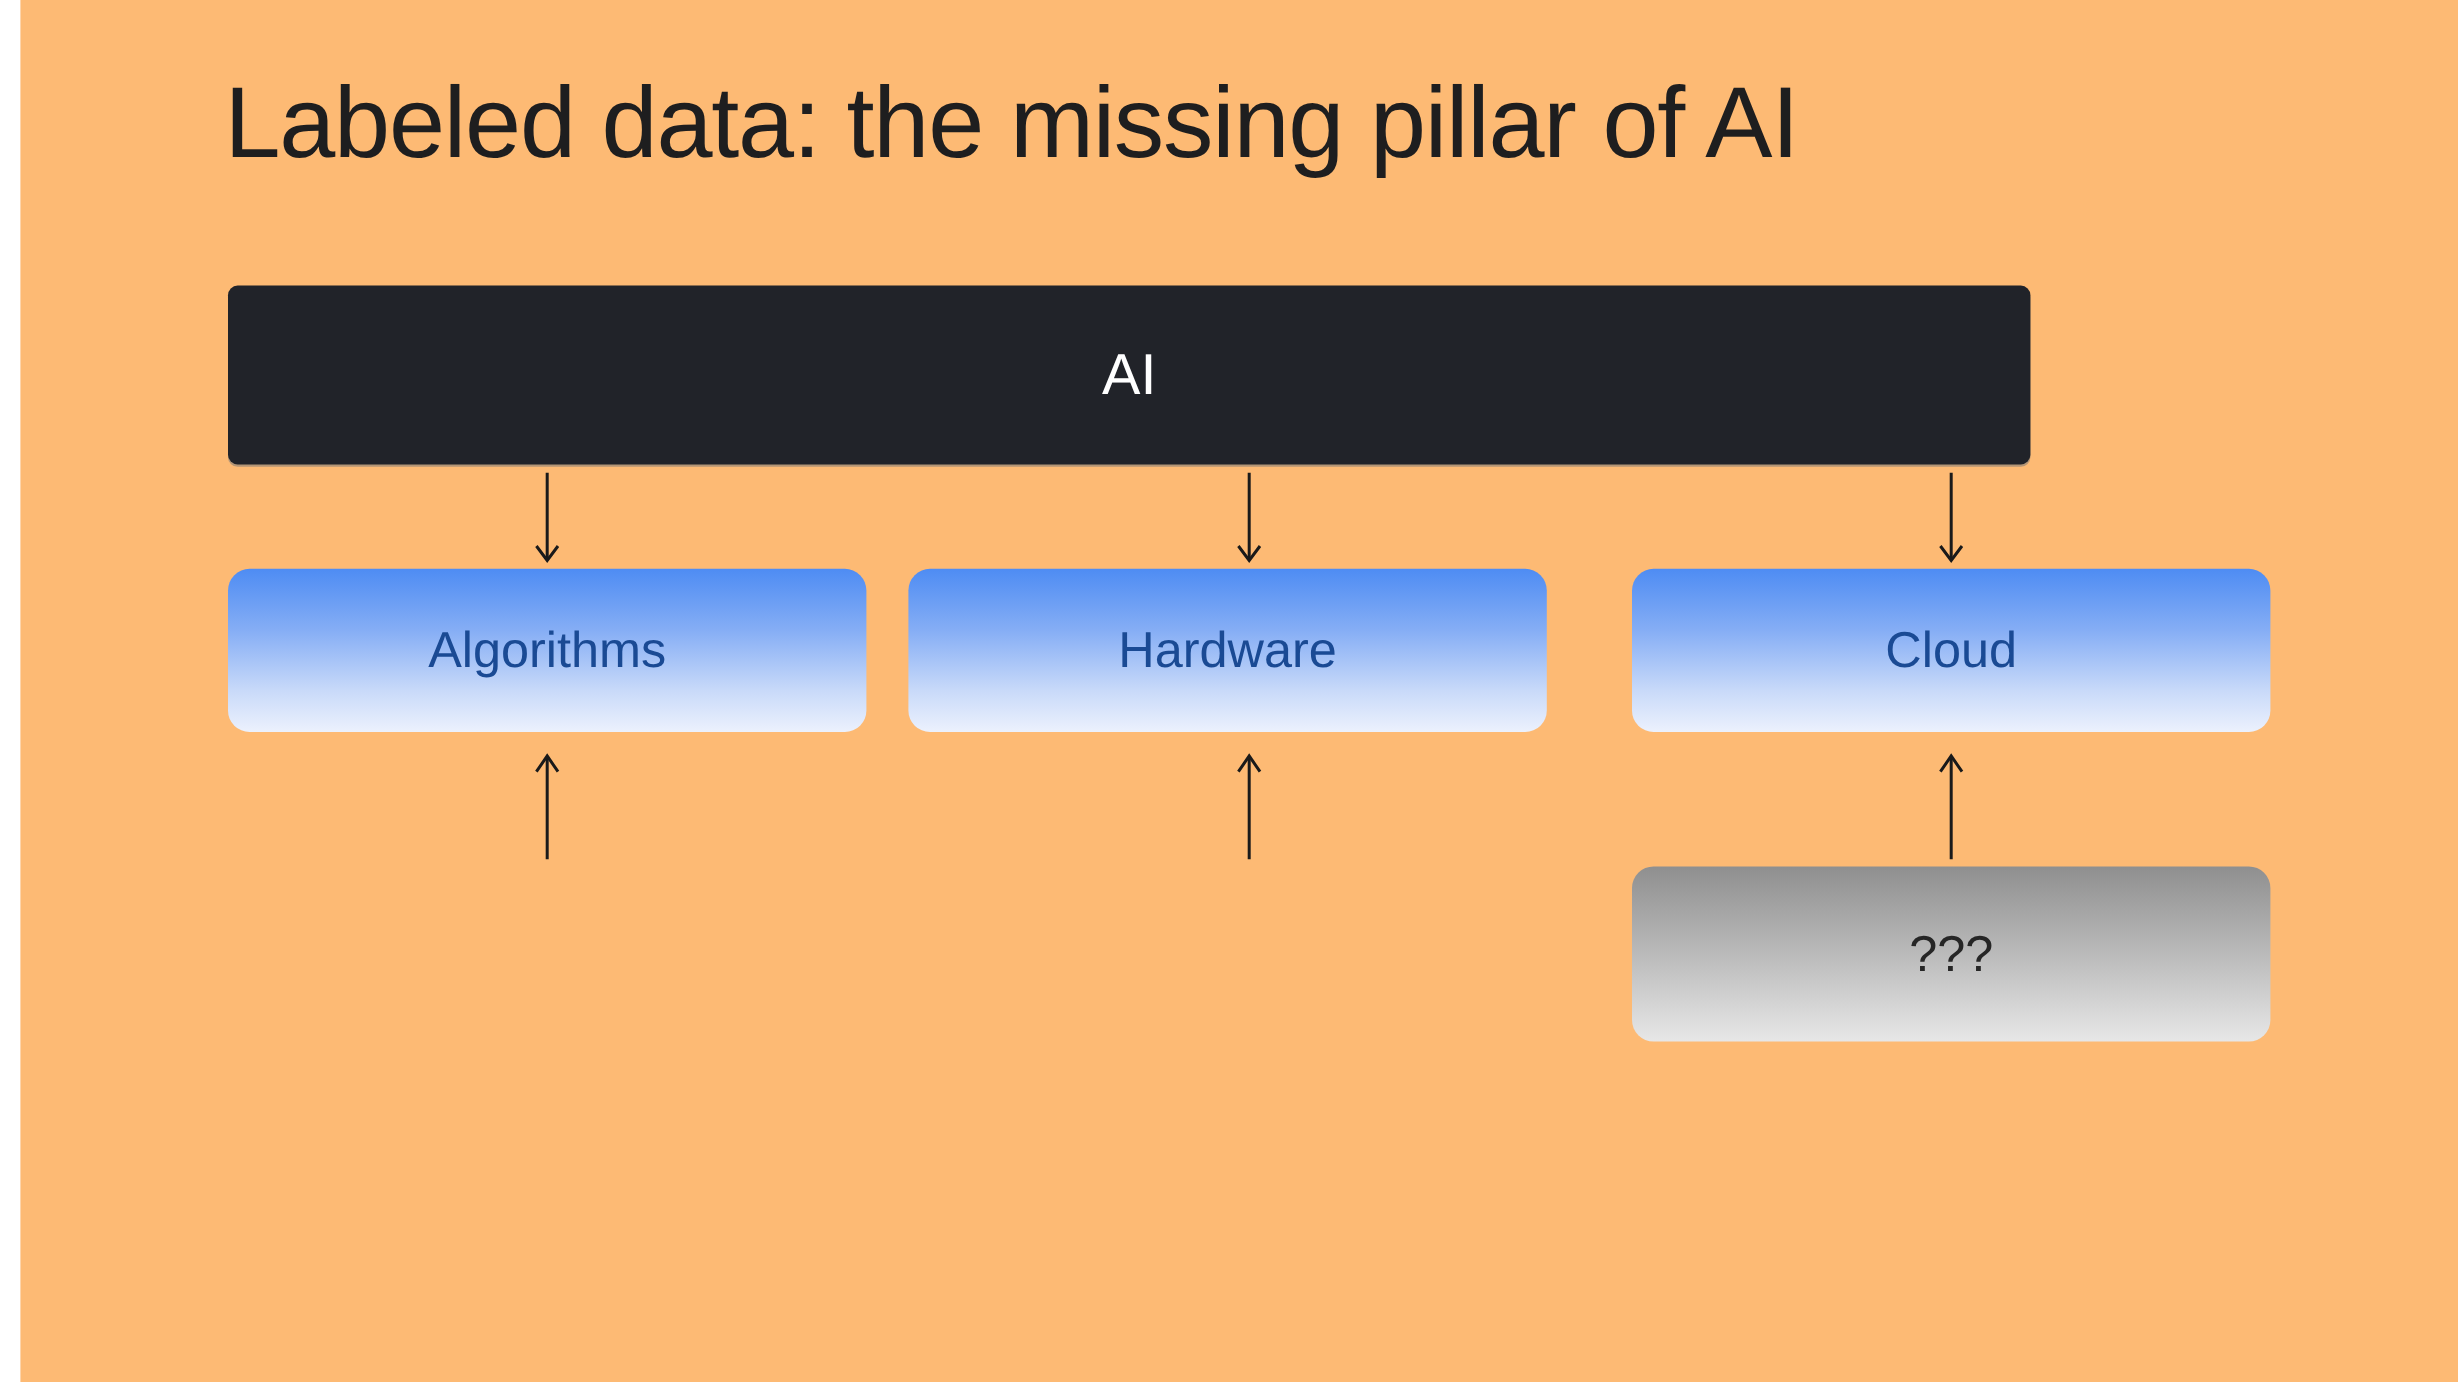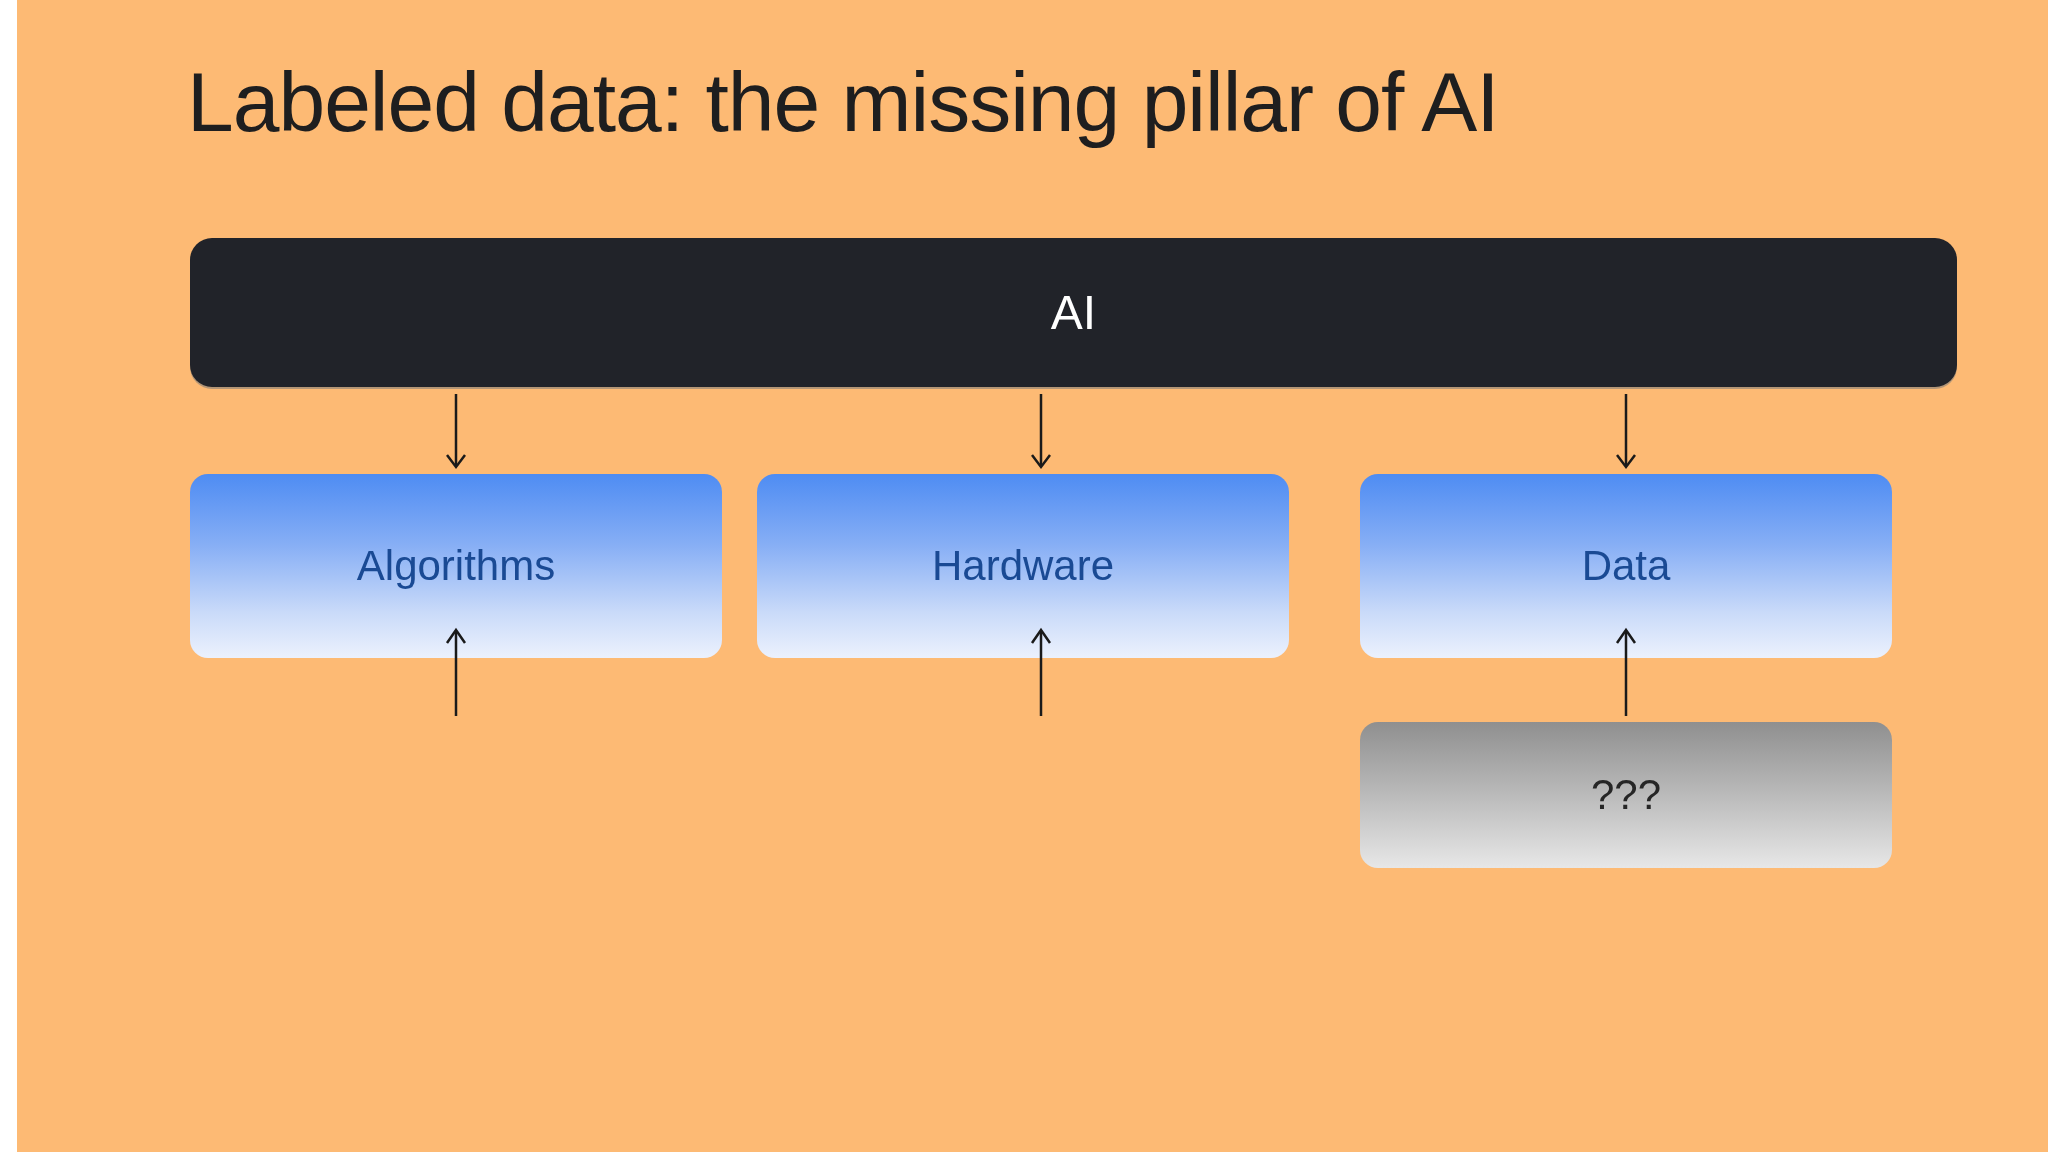--- a/index.html
+++ b/index.html
@@ -25,39 +25,39 @@
     font-weight: 400;
     line-height: 1.1;
     letter-spacing: -1px;
     color: #1e1e1f;
     white-space: nowrap;
   }
   .ai-box {
     position: absolute;
     left: 173px;
     top: 238px;
-    width: 1767px;
+    width: 1502px;
     height: 149px;
     background: #212329;
-    border-radius: 22px;
+    border-radius: 8px;
     display: flex;
     align-items: center;
     justify-content: center;
     box-shadow: 0 2px 0 rgba(120,120,120,0.55);
   }
   .ai-box span {
     color: #ffffff;
     font-size: 48px;
     font-weight: 400;
   }
   .pillar-box {
     position: absolute;
     top: 474px;
     width: 532px;
-    height: 184px;
+    height: 136px;
     border-radius: 18px;
     background: linear-gradient(180deg, #4e8cf3 0%, #86aef5 38%, #c9daf9 75%, #ecf1fd 100%);
     display: flex;
     align-items: center;
     justify-content: center;
   }
   .pillar-box span {
     color: #1a4a94;
     font-size: 42px;
     font-weight: 400;
@@ -120,21 +120,21 @@
     <polyline points="5,63 14,75 23,63" stroke-width="2.5"></polyline>
   </svg>
 
   <div class="pillar-box col0">
     <span>Algorithms</span>
   </div>
   <div class="pillar-box col1">
     <span>Hardware</span>
   </div>
   <div class="pillar-box col2">
-    <span>Data</span>
+    <span>Cloud</span>
   </div>
 
   <svg class="arrow up c0" width="28" height="94" viewBox="0 0 28 94">
     <line x1="14" y1="92" x2="14" y2="7" stroke-width="2.5"></line>
     <polyline points="5,19 14,6 23,19" stroke-width="2.5"></polyline>
   </svg>
   <svg class="arrow up c1" width="28" height="94" viewBox="0 0 28 94">
     <line x1="14" y1="92" x2="14" y2="7" stroke-width="2.5"></line>
     <polyline points="5,19 14,6 23,19" stroke-width="2.5"></polyline>
   </svg>

